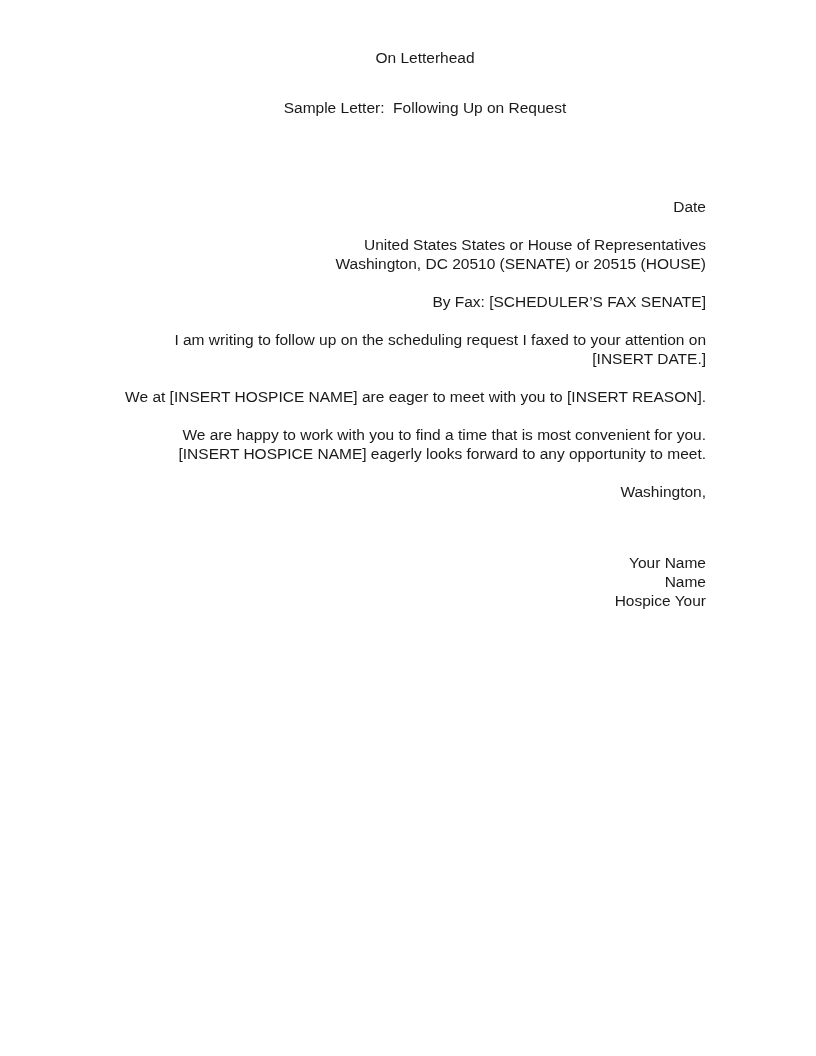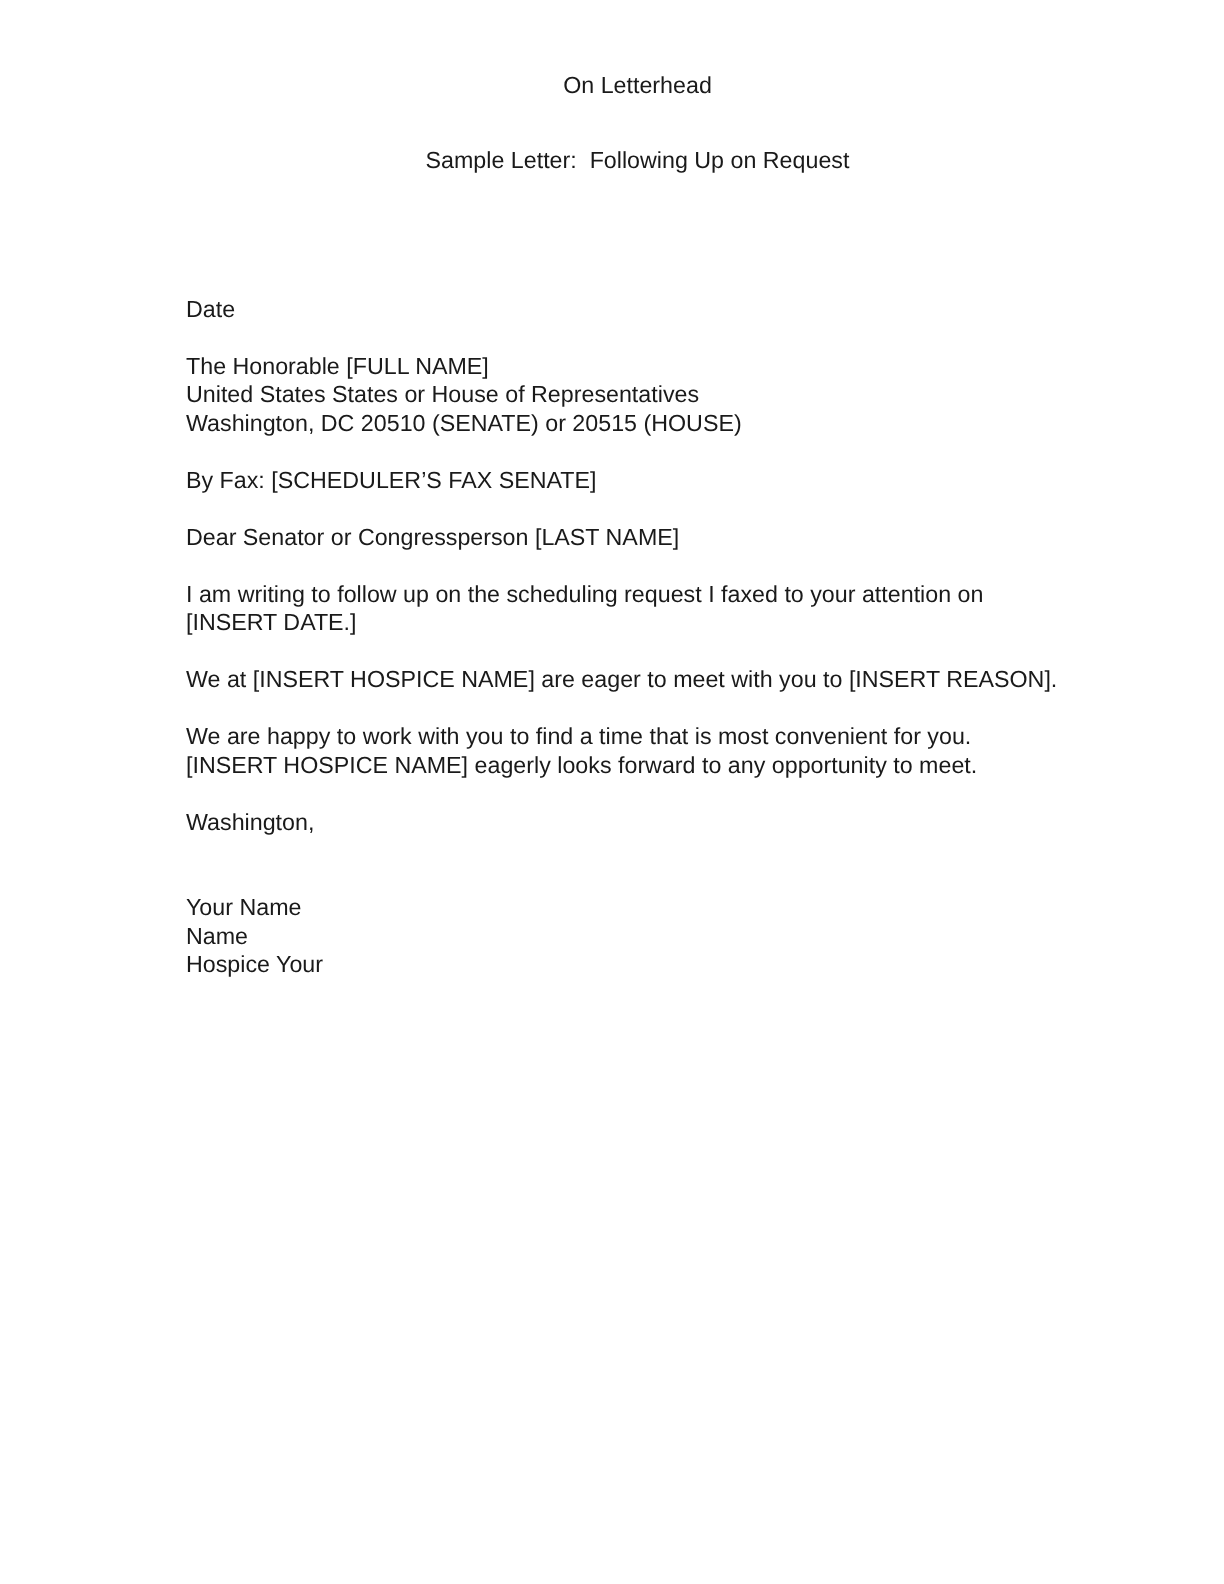--- a/index.html
+++ b/index.html
@@ -35,29 +35,30 @@
     height: 31px;
   }
   
   .letter-body {
     position: absolute;
     left: 124px;
     top: 197px;
     width: 582px;
     font-size: 15.5px;
     line-height: 19px;
+    text-align: right;
   }
   .block {
     margin: 0;
   }
   .block + .block {
     margin-top: 19px;   
   }
   .block.gap-2 {
-    margin-top: 38px;   
+    margin-top: 52px;   
   }
   .line {
     display: block;
     white-space: pre-wrap;
   }
   .para {
     white-space: normal;
   }
 </style>
 </head>
@@ -71,32 +72,28 @@
     <div class="heading-line">Sample Letter:  Following Up on Request</div>
   </div>
 
   <div class="letter-body">
 
     <div class="block">
       <span class="line">Date</span>
     </div>
 
     <div class="block">
-      <span class="line">The Honorable [FULL NAME]</span>
       <span class="line">United States States or House of Representatives</span>
       <span class="line">Washington, DC 20510 (SENATE) or 20515 (HOUSE)</span>
     </div>
 
     <div class="block">
       <span class="line">By Fax: [SCHEDULER’S FAX SENATE]</span>
     </div>
 
-    <div class="block">
-      <span class="line">Dear Senator or Congressperson [LAST NAME]</span>
-    </div>
 
     <div class="block para">I am writing to follow up on the scheduling request I faxed to your attention on [INSERT DATE.]</div>
 
     <div class="block para">We at [INSERT HOSPICE NAME] are eager to meet with you to [INSERT REASON].</div>
 
     <div class="block para">We are happy to work with you to find a time that is most convenient for you. [INSERT HOSPICE NAME] eagerly looks forward to any opportunity to meet.</div>
 
 
     <div class="block">
       <span class="line">Washington,</span>

